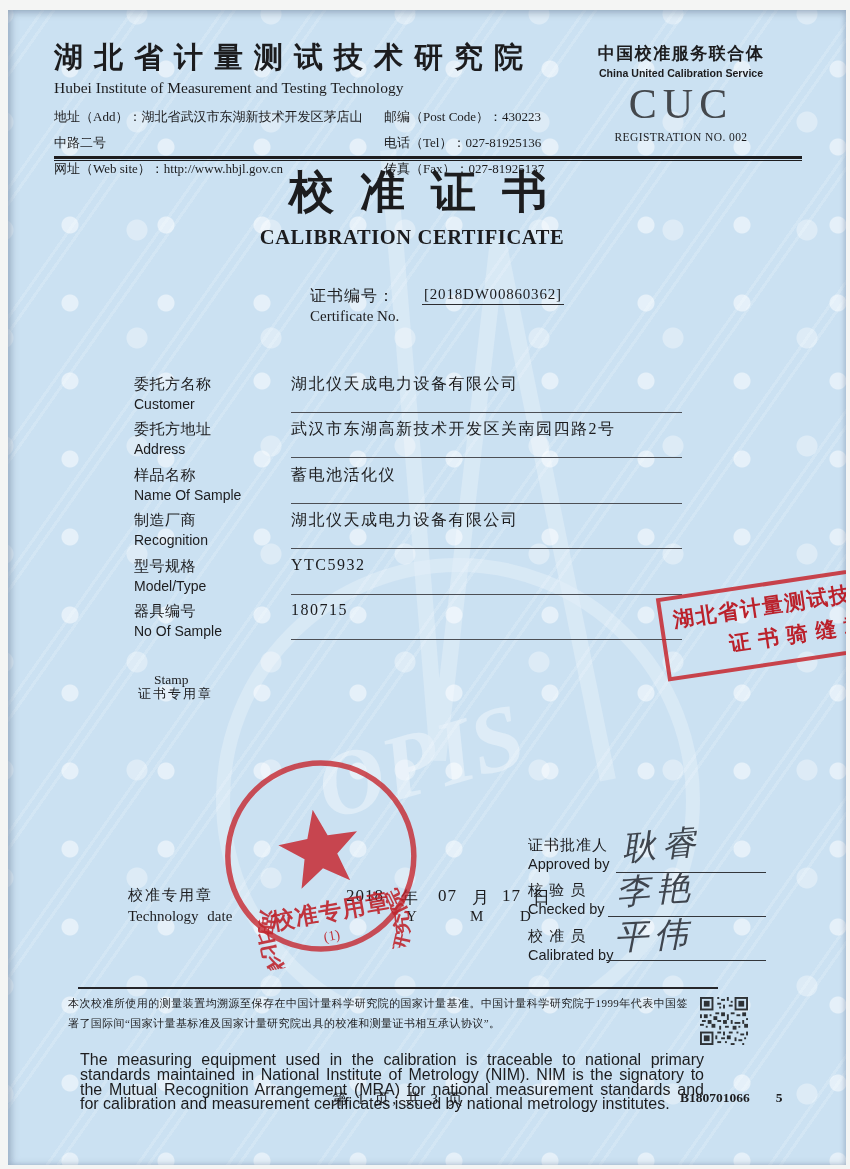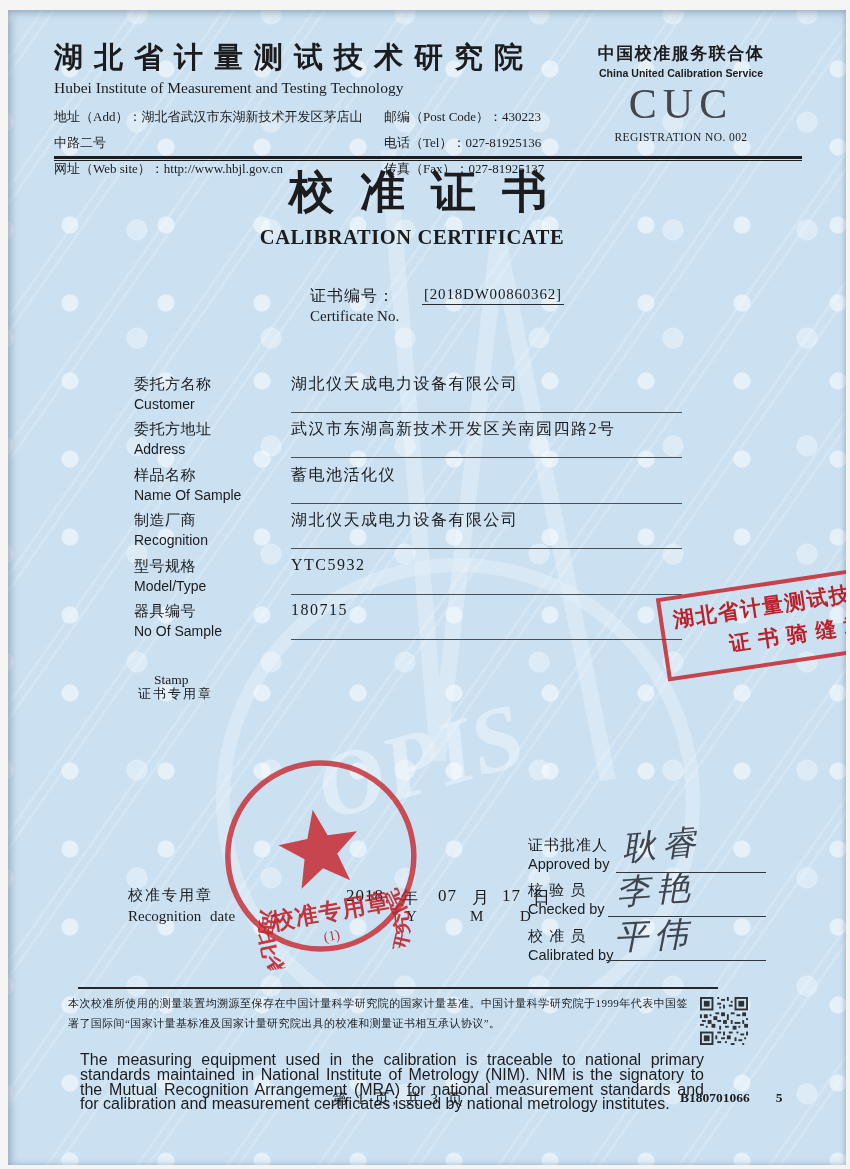--- a/index.html
+++ b/index.html
@@ -187,21 +187,21 @@
         </defs>
       <text font-size="17.5" font-weight="bold" fill="rgba(190,24,32,.9)">
         <textPath href="#arcpath" startOffset="4" textLength="300" lengthAdjust="spacingAndGlyphs">湖北省计量测试技术研究院</textPath>
       </text>
       <polygon points="103,55 113.3,82.8 142.9,84 119.6,102.4 127.7,131 103,114.5 78.3,131 86.4,102.4 63.1,84 92.7,82.8" fill="rgba(198,28,36,.85)"></polygon>
       <text x="103" y="166" text-anchor="middle" font-size="23" font-weight="bold" fill="rgba(190,24,32,.92)" letter-spacing="1">校准专用章</text>
       <text x="100" y="187" text-anchor="middle" font-size="14" fill="rgba(190,24,32,.92)">(1)</text>
     </svg>
 
     <div class="abs cal-cn">校准专用章</div>
-    <div class="abs cal-en">Recognition date</div>
+    <div class="abs cal-en">Technology date</div>
     <div class="abs dt" style="left:338px;top:876px;">2018</div>
     <div class="abs dt" style="left:393px;top:876px;">年</div>
     <div class="abs dt" style="left:430px;top:876px;">07</div>
     <div class="abs dt" style="left:464px;top:876px;">月</div>
     <div class="abs dt" style="left:494px;top:876px;">17</div>
     <div class="abs dt" style="left:525px;top:876px;">日</div>
     <div class="abs dt2" style="left:398px;top:898px;">Y</div>
     <div class="abs dt2" style="left:462px;top:898px;">M</div>
     <div class="abs dt2" style="left:512px;top:898px;">D</div>
 

